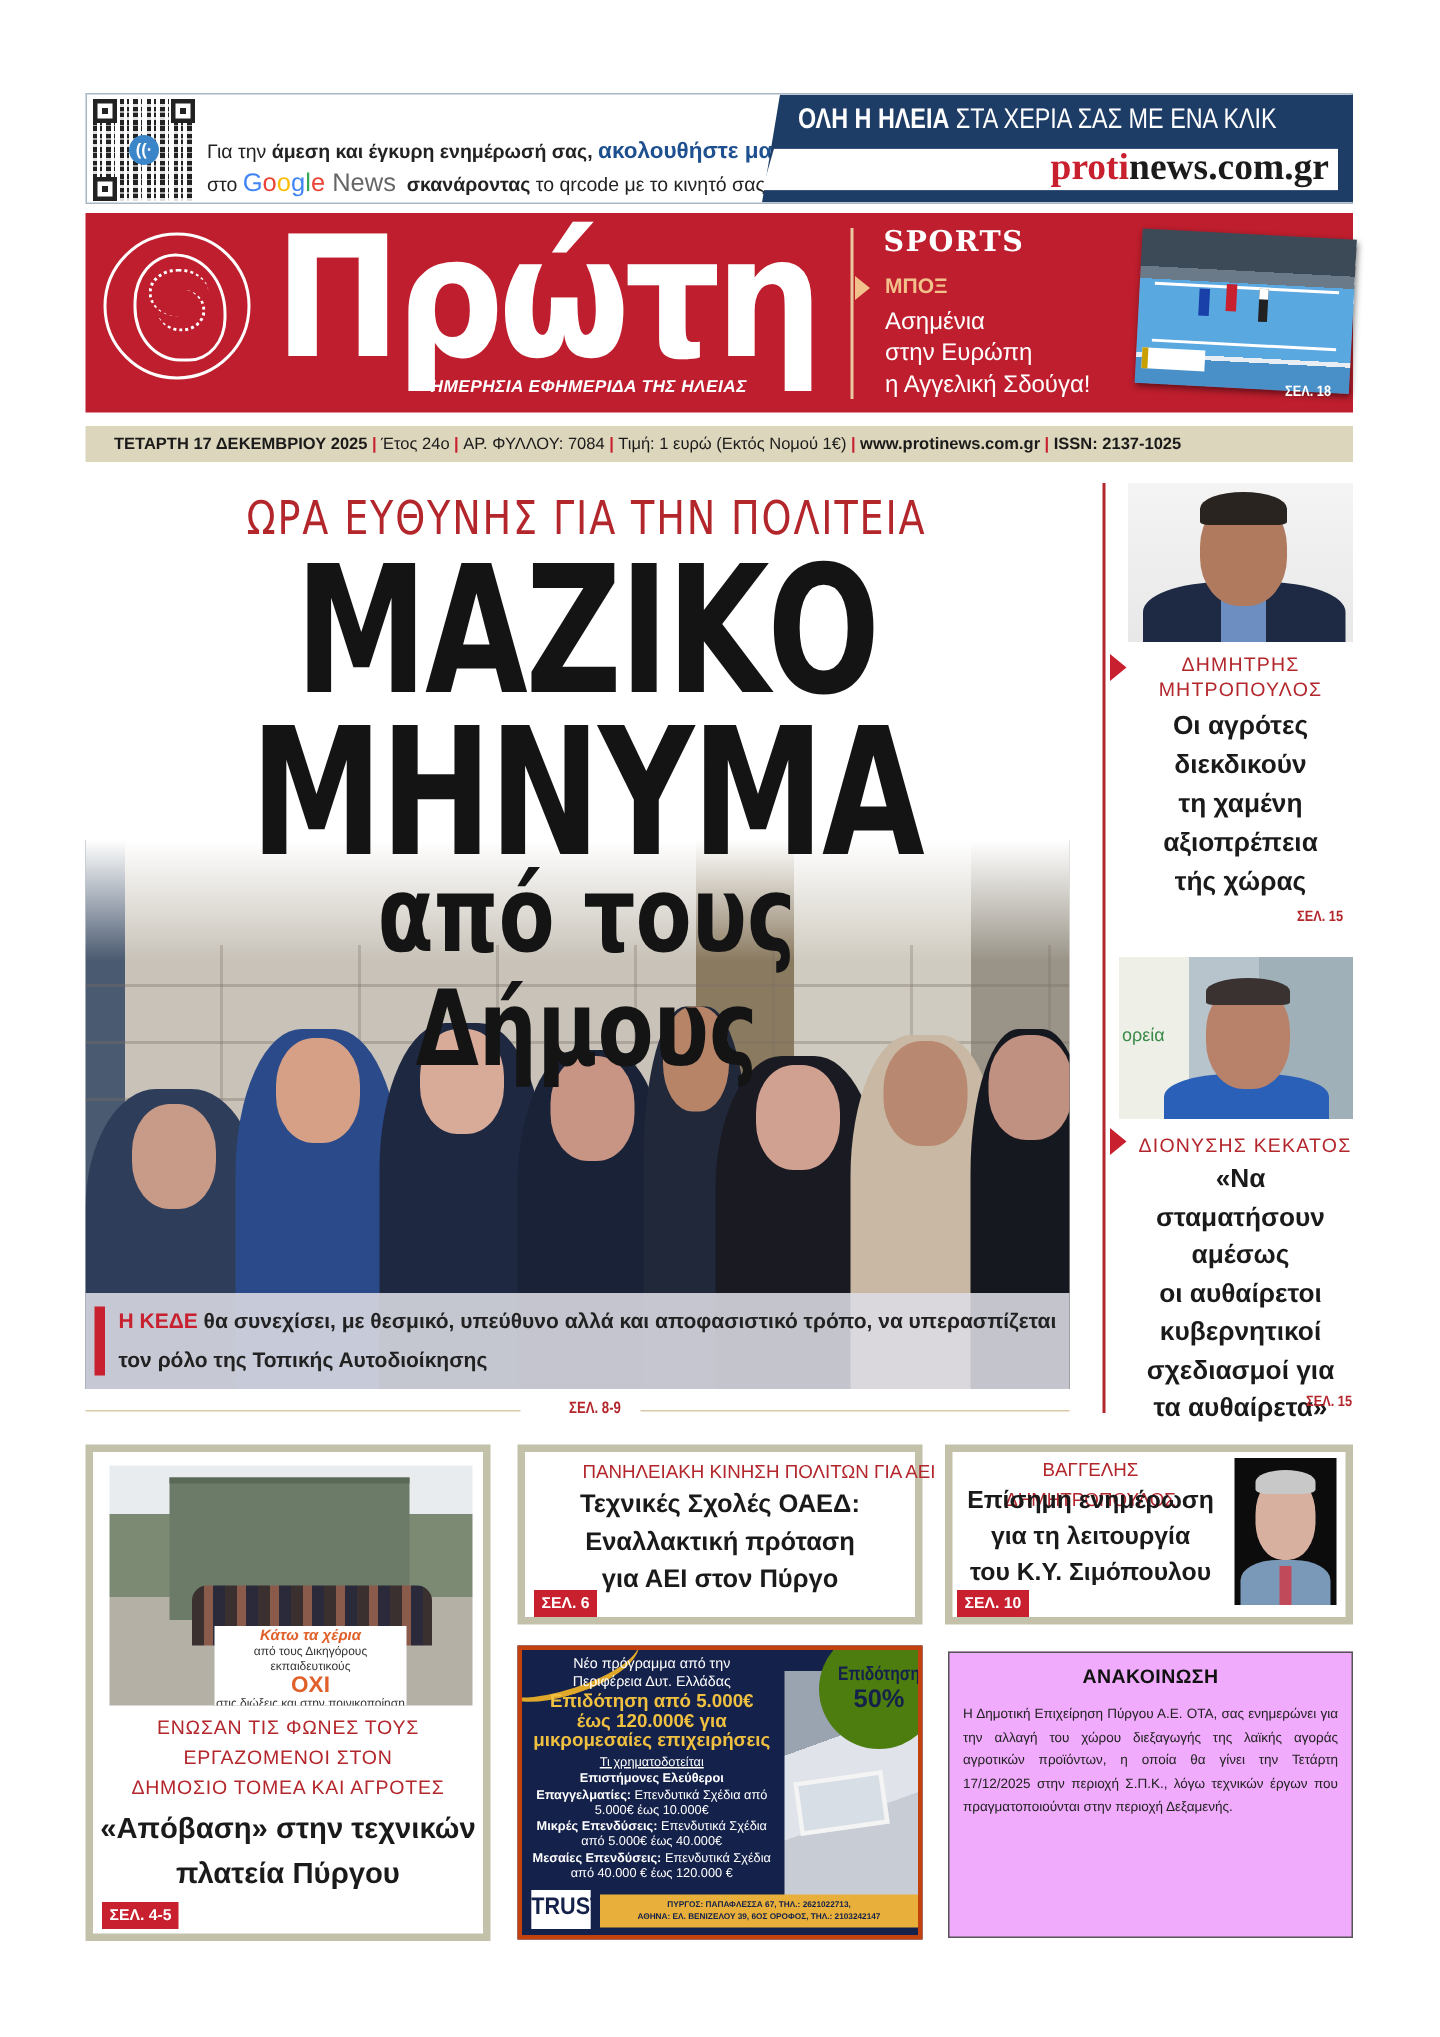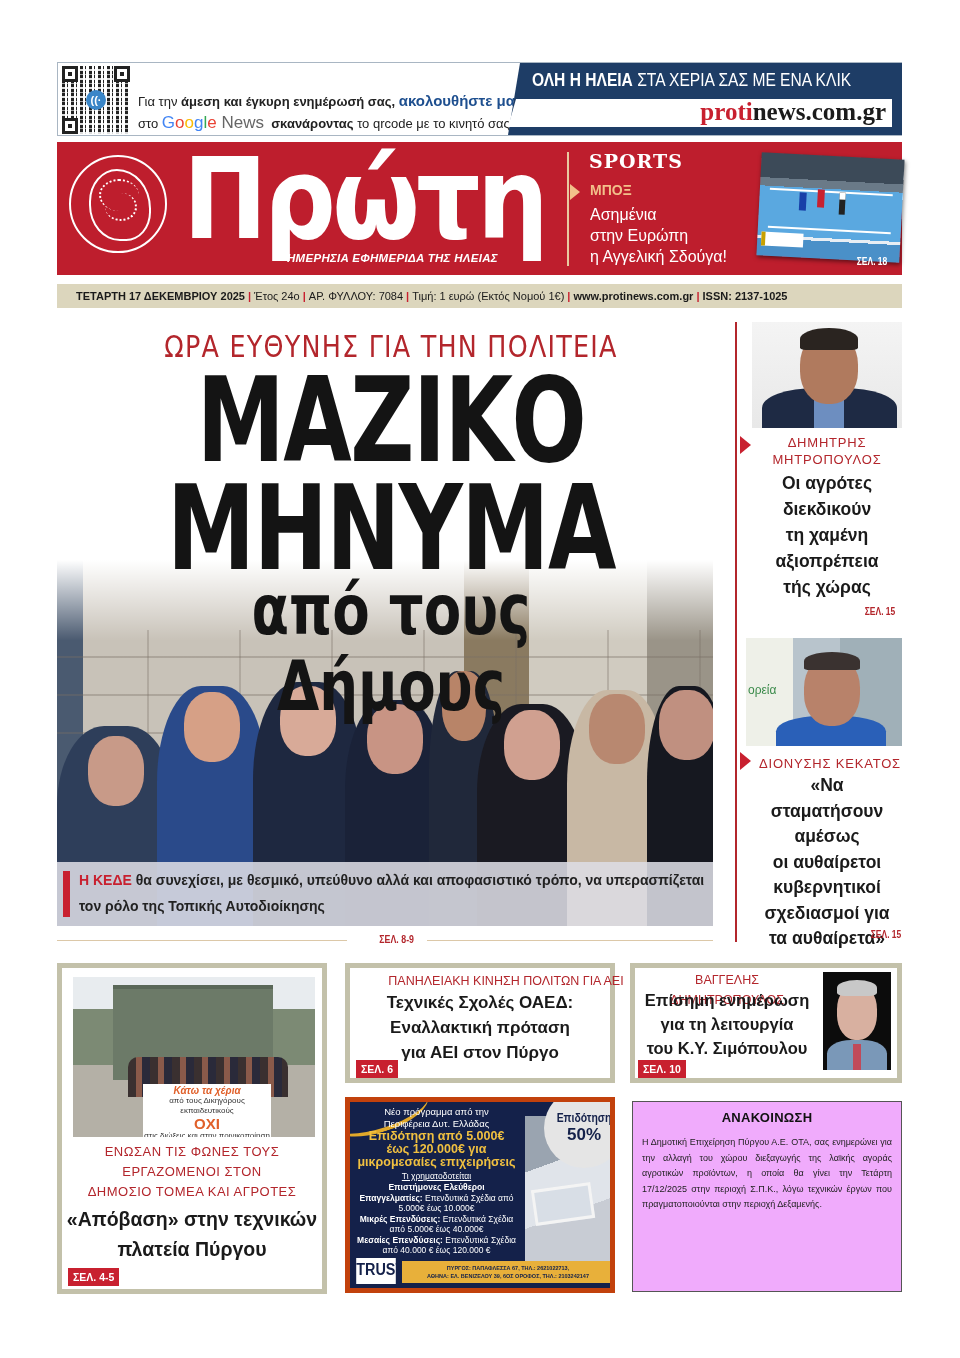--- a/index.html
+++ b/index.html
@@ -104,31 +104,31 @@
   .box-headline { position: absolute; text-align: center; color: #1a1a1a; font-weight: bold; }
   .page-tag { position: absolute; background: #c8202f; color: #fff; font-size: 10.5px; font-weight: bold; padding: 2px 5px; line-height: 14px; }
 
   .box3-photo { position: absolute; left: 823px; top: 972px; width: 68px; height: 98px; background: #0c0c0c; overflow: hidden; }
   .box3-photo .body { position: absolute; left: 4px; bottom: -4px; width: 60px; height: 34px; border-radius: 40% 40% 0 0; background: #7a98b8; }
   .box3-photo .tie { position: absolute; left: 30px; bottom: 0; width: 8px; height: 26px; background: #c04a5a; }
   .box3-photo .face { position: absolute; left: 14px; top: 12px; width: 40px; height: 56px; border-radius: 45%; background: #d8b0a0; }
   .box3-photo .hair { position: absolute; left: 14px; top: 8px; width: 40px; height: 16px; border-radius: 50% 50% 20% 20%; background: #c8c8c8; }
 
   
-  .ad { position: absolute; left: 345px; top: 1097px; width: 270px; height: 196px; background: #14214a; overflow: hidden; border: 5px solid #c2410c; }
+  .ad { position: absolute; left: 345px; top: 1097px; width: 270px; height: 196px; background: #14214a; overflow: hidden; border: 3px solid #c2410c; }
   .ad .swoosh { position: absolute; left: -20px; top: -10px; width: 100px; height: 40px; border-bottom: 4px solid #e0a82a; border-radius: 50%; transform: rotate(-18deg); }
   .ad .left { position: absolute; left: 4px; top: 4px; width: 165px; text-align: center; color: #fff; }
   .ad .l1 { font-size: 9.5px; line-height: 12px; }
   .ad .gold { color: #f0c040; font-weight: bold; font-size: 12.5px; line-height: 13px; }
   .ad .under { font-size: 8.5px; text-decoration: underline; margin-top: 2px; line-height: 11px; }
   .ad .small { font-size: 8.5px; line-height: 10.5px; }
   .ad .small b { font-weight: bold; }
   .ad .photo { position: absolute; left: 175px; top: 14px; width: 92px; height: 155px; background: linear-gradient(160deg, #9aa4b0 0 30%, #e0e4ea 30% 60%, #c8ccd4 60%); }
   .ad .photo .tablet { position: absolute; left: 8px; top: 70px; width: 60px; height: 36px; background: #d8dee6; border: 3px solid #f4f4f4; transform: rotate(-8deg); }
-  .ad .badge { position: absolute; right: -14px; top: -14px; width: 80px; height: 80px; border-radius: 50%; background: #e5e5e5; color: #14214a; font-weight: bold; text-align: center; padding-top: 22px; }
+  .ad .badge { position: absolute; right: -14px; top: -14px; width: 80px; height: 80px; border-radius: 50%; background: #4d7c0f; color: #14214a; font-weight: bold; text-align: center; padding-top: 22px; }
   .ad .badge .b1 { font-size: 13px; transform: scaleX(0.8); }
   .ad .badge .b2 { font-size: 17px; }
   .ad .trust { position: absolute; left: 4px; bottom: 4px; width: 44px; height: 26px; background: #fff; color: #14214a; font-weight: bold; font-size: 16px; text-align: center; line-height: 24px; transform: scaleX(0.9); }
   .ad .addr { position: absolute; left: 52px; bottom: 5px; width: 212px; height: 22px; background: #e8b03a; color: #14214a; font-size: 5.5px; line-height: 8px; text-align: center; padding-top: 3px; font-weight: bold; }
 
   
   .announce { position: absolute; left: 632px; top: 1101px; width: 270px; height: 191px; border: 1.5px solid #555; background: #f0abfc; text-align: center; padding: 0 9px; }
   .announce .title { margin-top: 8px; font-weight: bold; font-size: 13px; letter-spacing: 0.3px; }
   .announce .body { margin-top: 10px; text-align: justify; font-size: 9px; line-height: 15.5px; color: #222; }
   .announce .sig { margin-top: 16px; font-size: 9px; line-height: 15.5px; color: #222; }

